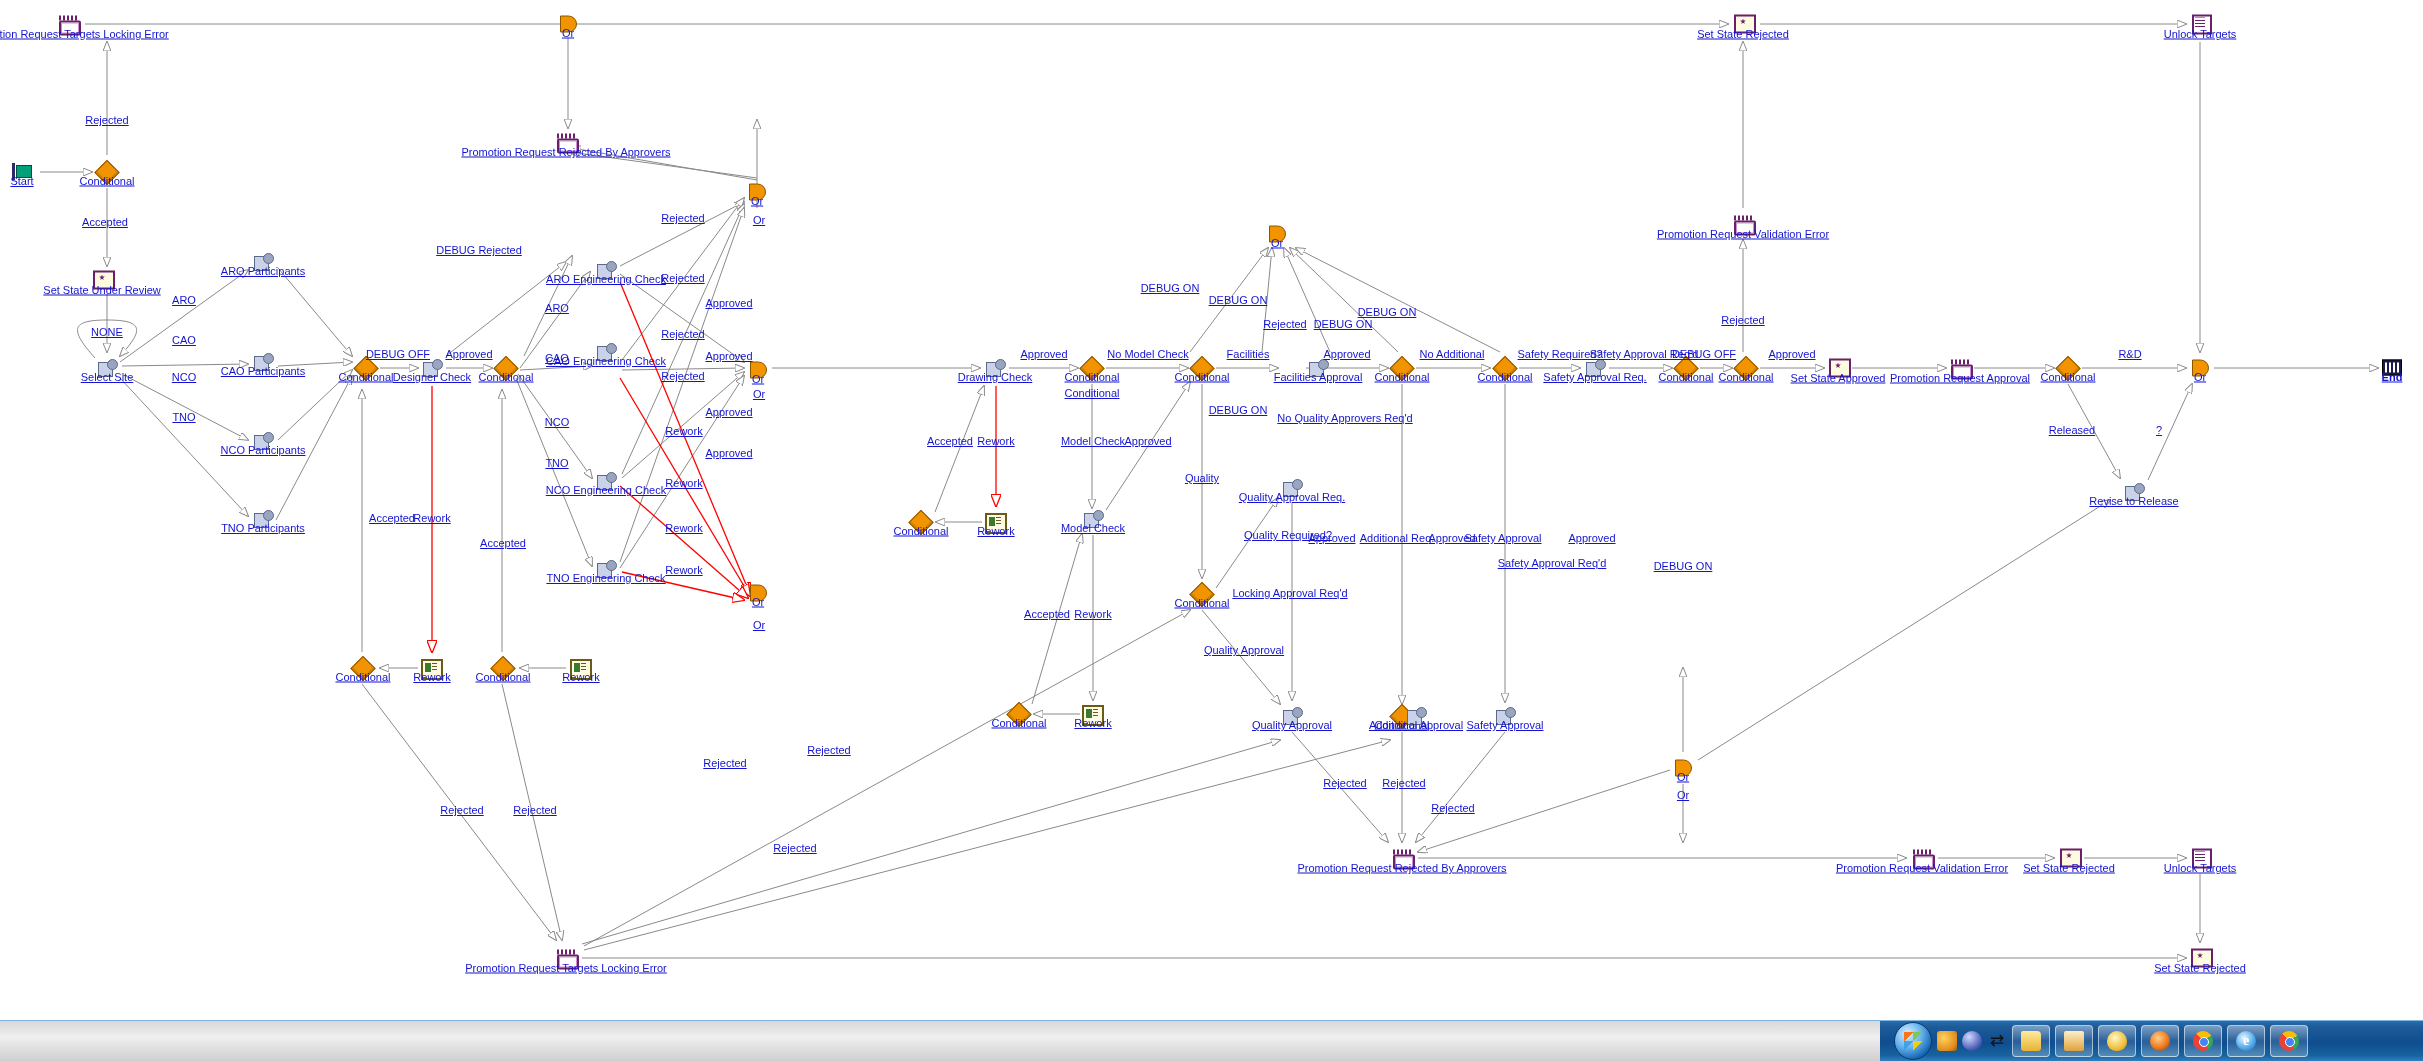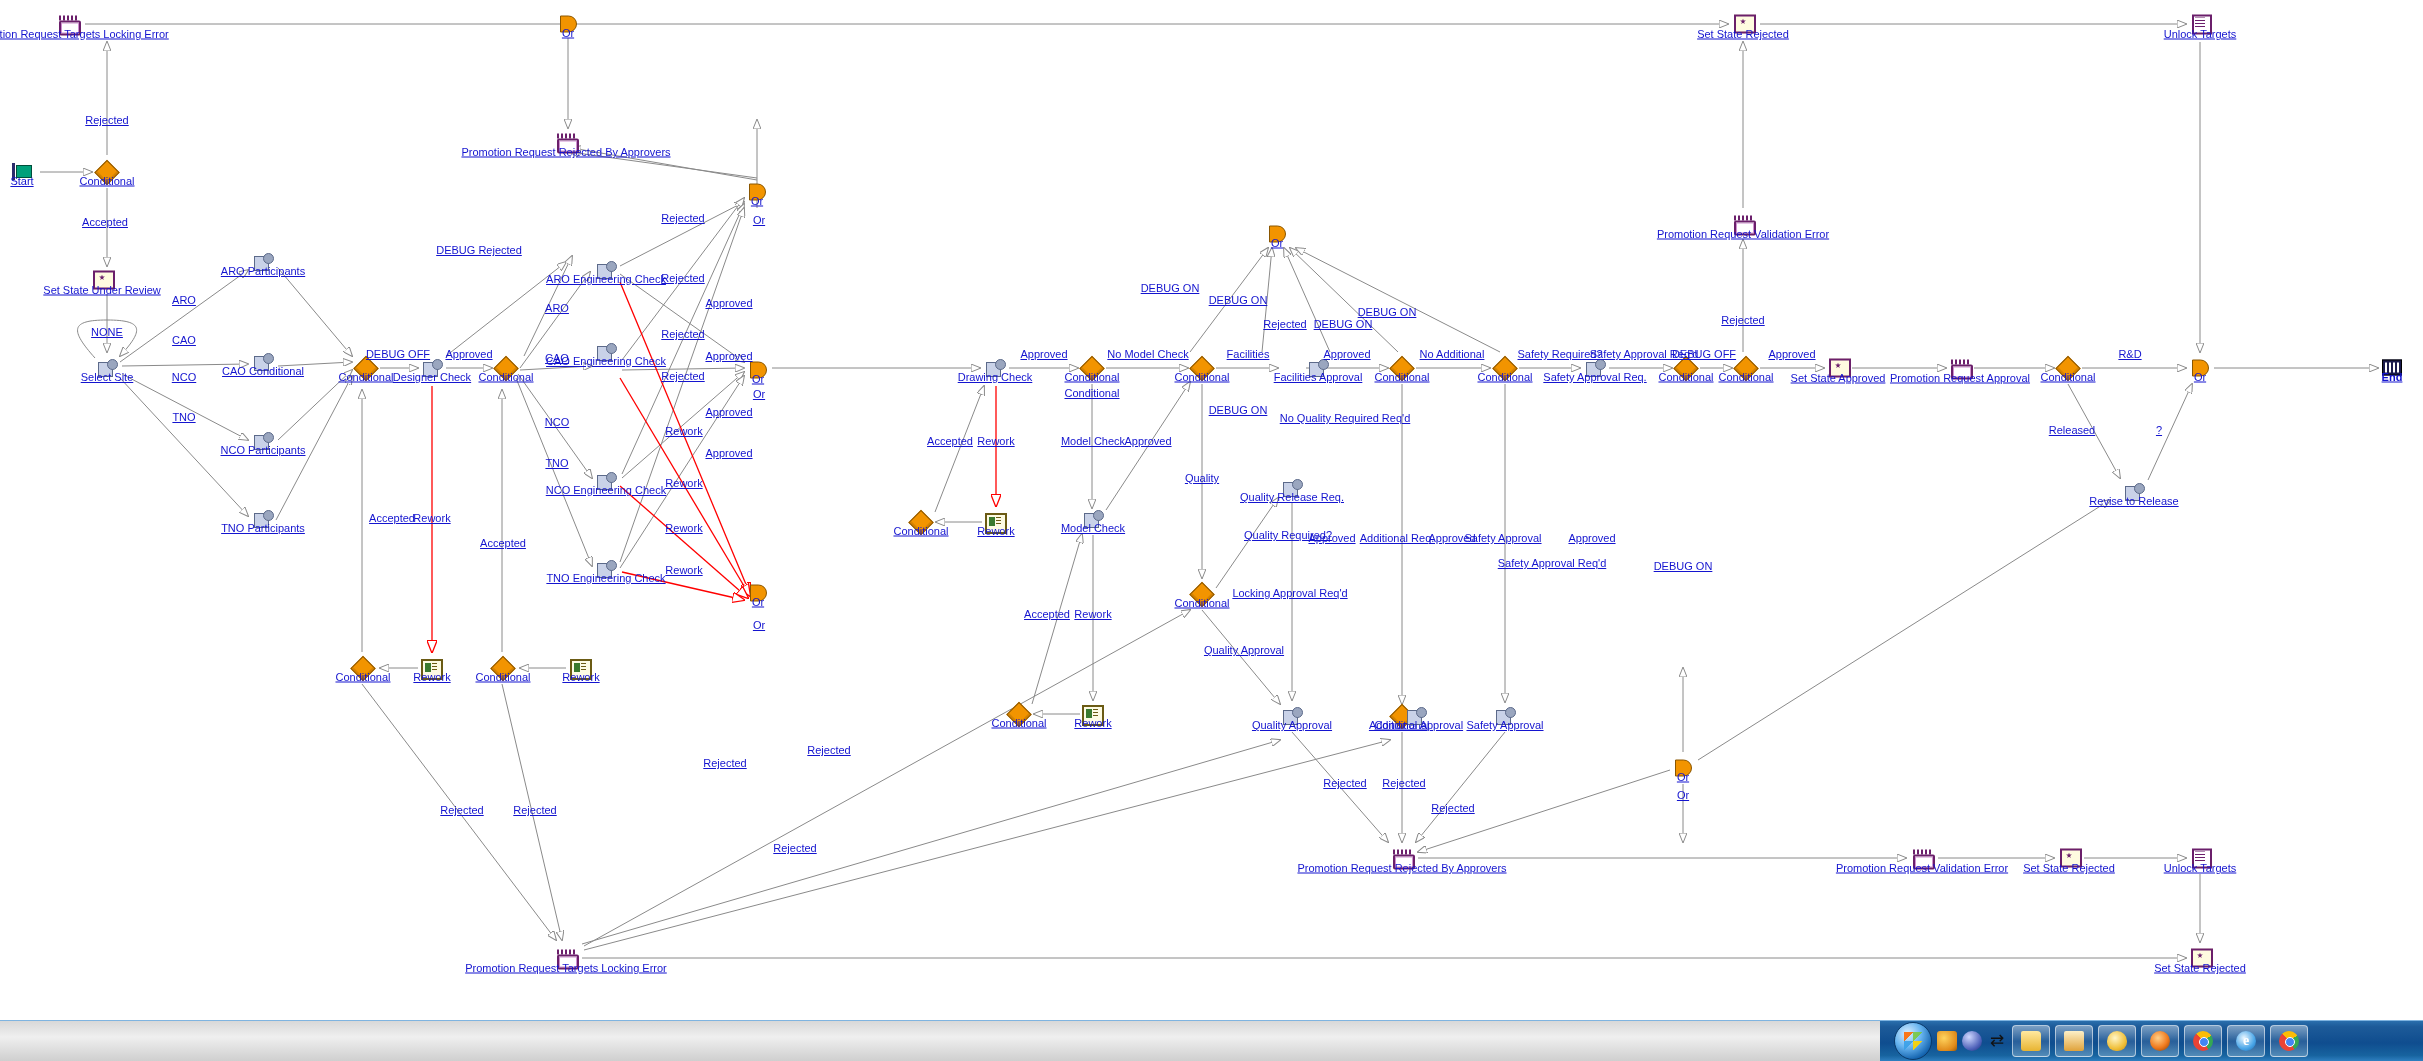--- a/index.html
+++ b/index.html
@@ -329,21 +329,21 @@
       <div class="node" style="left: 263px; top: 262px;">
         <div class="glyph">
           <div class="g-task"></div>
         </div>
         <div class="lbl">ARO Participants</div>
       </div>
       <div class="node" style="left: 263px; top: 362px;">
         <div class="glyph">
           <div class="g-task"></div>
         </div>
-        <div class="lbl">CAO Conditional</div>
+        <div class="lbl">CAO Participants</div>
       </div>
       <div class="node" style="left: 263px; top: 441px;">
         <div class="glyph">
           <div class="g-task"></div>
         </div>
         <div class="lbl">NCO Participants</div>
       </div>
       <div class="node" style="left: 263px; top: 519px;">
         <div class="glyph">
           <div class="g-task"></div>
@@ -497,21 +497,21 @@
       <div class="node" style="left: 1277px; top: 234px;">
         <div class="glyph">
           <div class="g-or"></div>
         </div>
         <div class="lbl">Or</div>
       </div>
       <div class="node" style="left: 1292px; top: 488px;">
         <div class="glyph">
           <div class="g-task"></div>
         </div>
-        <div class="lbl">Quality Release Req.</div>
+        <div class="lbl">Quality Approval Req.</div>
       </div>
       <div class="node" style="left: 1202px; top: 594px;">
         <div class="glyph">
           <div class="g-diamond"></div>
         </div>
         <div class="lbl">Conditional</div>
       </div>
       <div class="node" style="left: 1292px; top: 716px;">
         <div class="glyph">
           <div class="g-task"></div>
@@ -690,21 +690,21 @@
       <div class="elbl" style="left: 1387px; top: 312px;">DEBUG ON</div>
       <div class="elbl" style="left: 1248px; top: 354px;">Facilities</div>
       <div class="elbl" style="left: 1347px; top: 354px;">Approved</div>
       <div class="elbl" style="left: 1452px; top: 354px;">No Additional</div>
       <div class="elbl" style="left: 1560px; top: 354px;">Safety Required?</div>
       <div class="elbl" style="left: 1644px; top: 354px;">Safety Approval Req'd</div>
       <div class="elbl" style="left: 1704px; top: 354px;">DEBUG OFF</div>
       <div class="elbl" style="left: 1792px; top: 354px;">Approved</div>
       <div class="elbl" style="left: 2130px; top: 354px;">R&amp;D</div>
       <div class="elbl" style="left: 1238px; top: 410px;">DEBUG ON</div>
-      <div class="elbl" style="left: 1345px; top: 418px;">No Quality Required Req'd</div>
+      <div class="elbl" style="left: 1345px; top: 418px;">No Quality Approvers Req'd</div>
       <div class="elbl" style="left: 1202px; top: 478px;">Quality</div>
       <div class="elbl" style="left: 1288px; top: 535px;">Quality Required?</div>
       <div class="elbl" style="left: 1290px; top: 593px;">Locking Approval Req'd</div>
       <div class="elbl" style="left: 1244px; top: 650px;">Quality Approval</div>
       <div class="elbl" style="left: 1332px; top: 538px;">Approved</div>
       <div class="elbl" style="left: 1397px; top: 538px;">Additional Req.</div>
       <div class="elbl" style="left: 1452px; top: 538px;">Approved</div>
       <div class="elbl" style="left: 1503px; top: 538px;">Safety Approval</div>
       <div class="elbl" style="left: 1552px; top: 563px;">Safety Approval Req'd</div>
       <div class="elbl" style="left: 1592px; top: 538px;">Approved</div>

